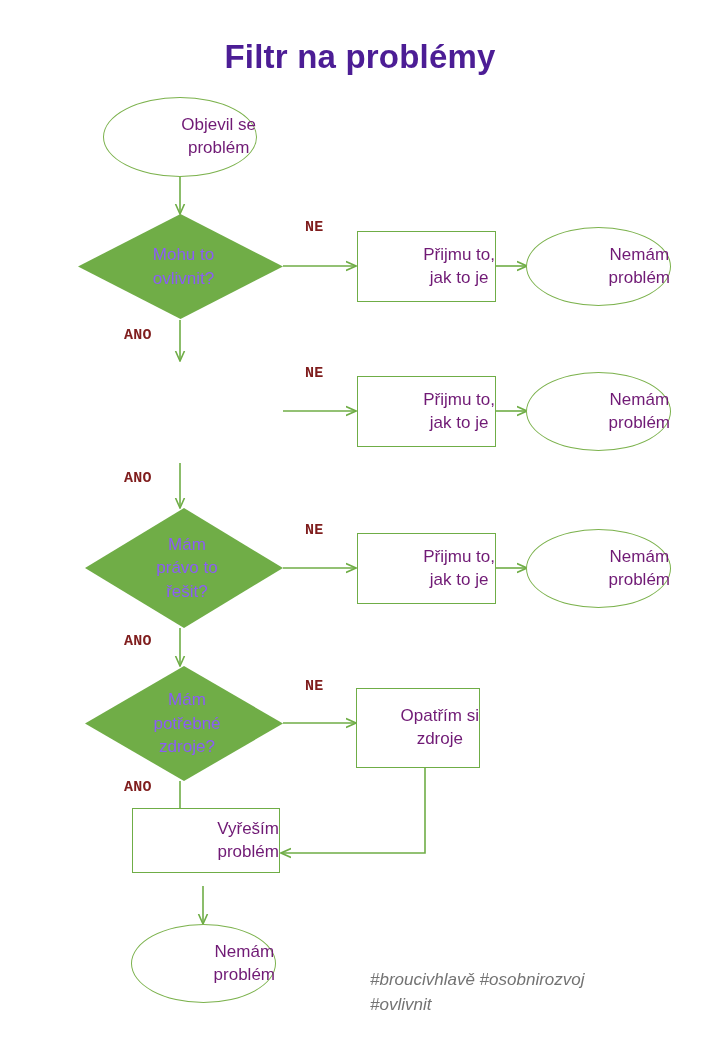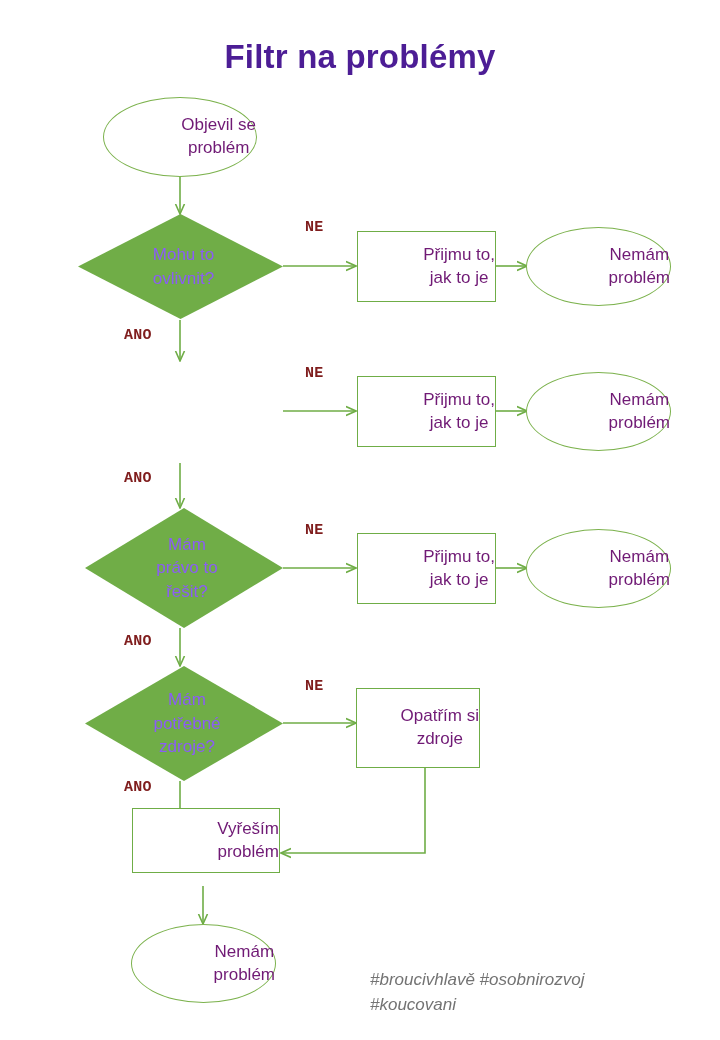--- a/index.html
+++ b/index.html
@@ -217,16 +217,16 @@
   <div class="branch-label" style="left:305px; top:522px;">NE</div>
   <div class="branch-label" style="left:305px; top:678px;">NE</div>
 
   <div class="branch-label" style="left:124px; top:327px;">ANO</div>
   <div class="branch-label" style="left:124px; top:470px;">ANO</div>
   <div class="branch-label" style="left:124px; top:633px;">ANO</div>
   <div class="branch-label" style="left:124px; top:779px;">ANO</div>
 
   <div class="hashtags">
     <div>#broucivhlavě #osobnirozvoj</div>
-    <div>#koucovani</div>
+    <div>#ovlivnit</div>
   </div>
 
 </div>
 
 </body></html>

